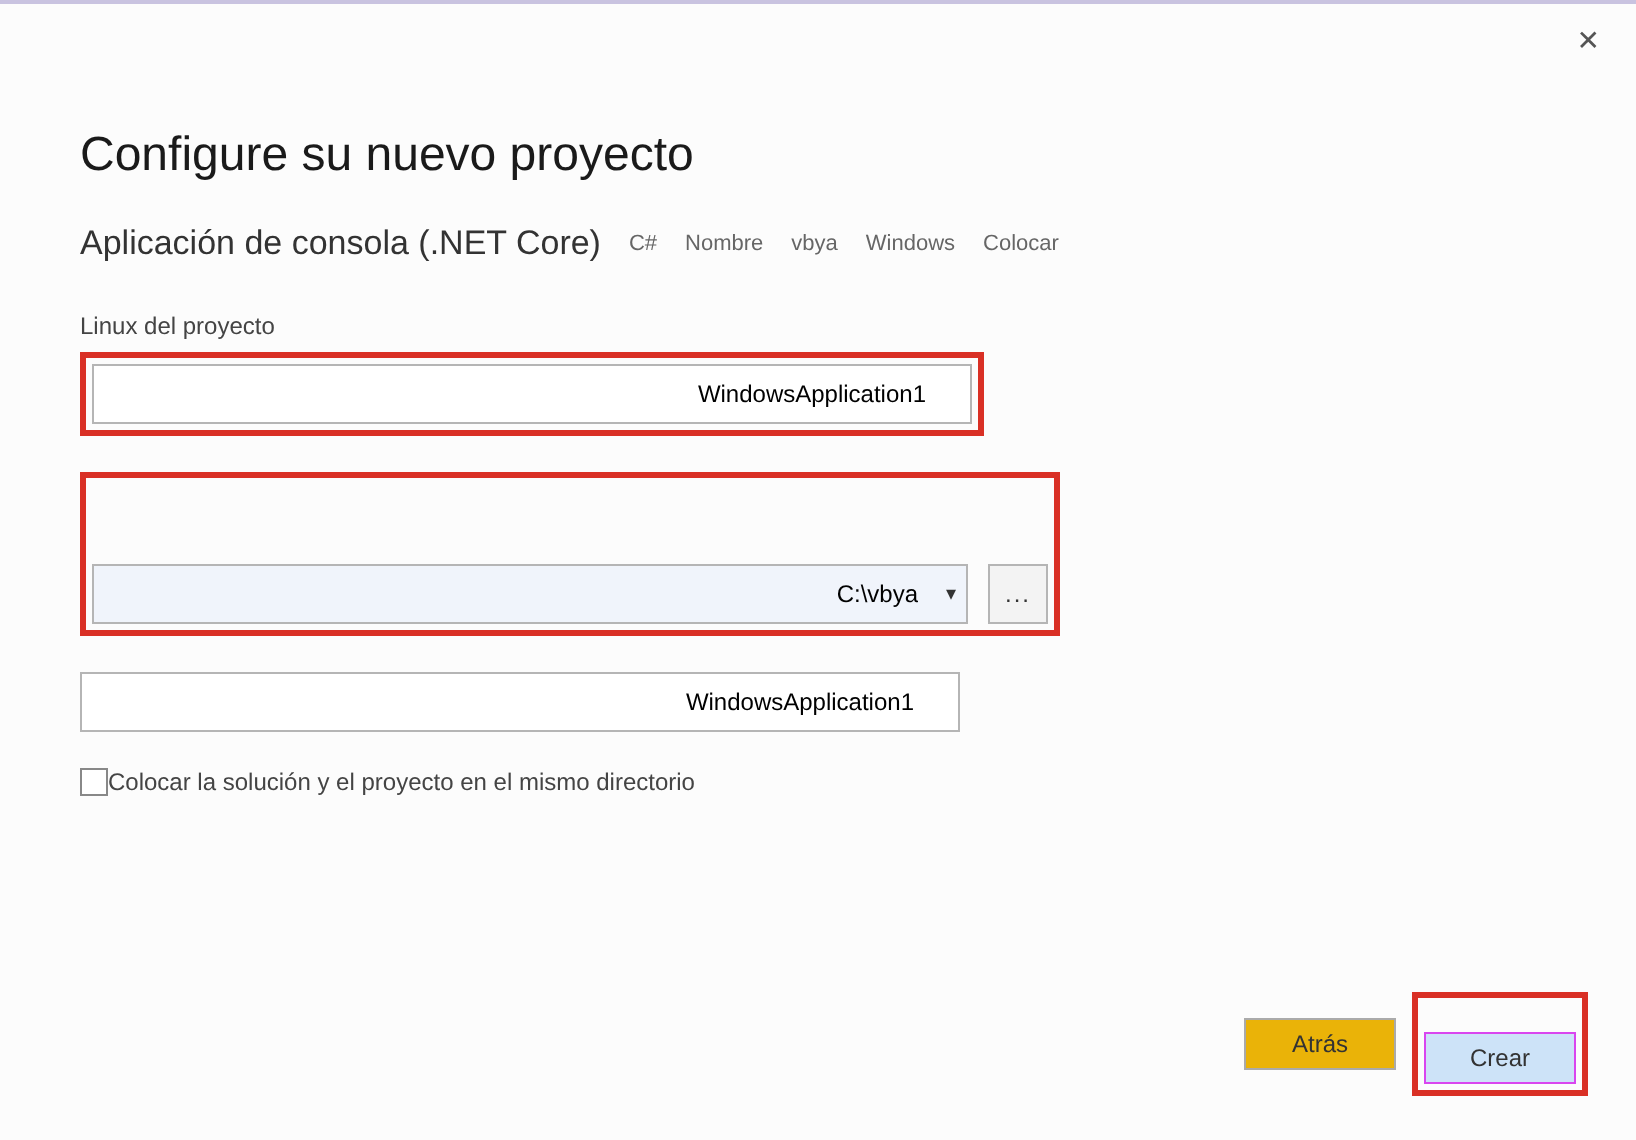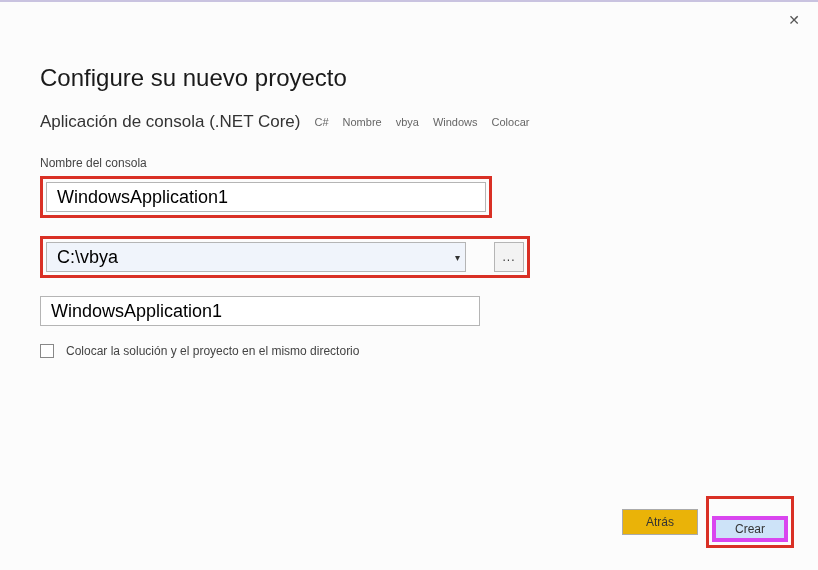--- a/index.html
+++ b/index.html
@@ -78,29 +78,31 @@
       display: inline-block;
       width: 452px;
     }
     .highlight-wrap.with-browse {
       width: 490px;
     }
     input[type="text"] {
       width: 440px;
       height: 30px;
       border: 1px solid #b5b5b5;
-      padding: 0 10px;
-      font-size: 18px;
+      padding: 0 22px;
+      font-size: 12px;
       background: #fff;
       outline: none;
+      text-align: right;
     }
     .location-row {
       display: flex;
       align-items: stretch;
-      gap: 28px;
+      gap: 10px;
+      margin-top: 40px;
     }
     .combo {
       flex: 1;
       position: relative;
     }
     .combo input {
       width: 100%;
       background: #f0f4fb;
       padding-right: 24px;
     }
@@ -119,21 +121,21 @@
       border: 1px solid #b5b5b5;
       background: #f3f3f3;
       font-size: 12px;
       cursor: pointer;
       color: #333;
       letter-spacing: 1px;
     }
     .checkbox-row {
       display: flex;
       align-items: center;
-      gap: 12px;
+      gap: 0;
       margin-top: 14px;
     }
     .checkbox {
       width: 14px;
       height: 14px;
       border: 1px solid #888;
       background: #fff;
       cursor: pointer;
     }
     .checkbox-label {
@@ -152,21 +154,21 @@
       width: 76px;
       height: 26px;
       border: 1px solid #aaa;
       background: #eab308;
       font-size: 12px;
       cursor: pointer;
       color: #333;
     }
     .btn-primary {
       background: #cde3f8;
-      border: 4px solid #d946ef;
+      border: 1px solid #d946ef;
       margin-top: 14px;
     }
     .footer-highlight {
       border: 3px solid #d93025;
       padding: 3px;
     }
   </style>
 </head>
 <body>
 
@@ -180,21 +182,21 @@
   <div class="subtitle-row">
     <span class="subtitle">Aplicación de consola (.NET Core)</span>
     <span class="tag">C#</span>
     <span class="tag">Nombre</span>
     <span class="tag">vbya</span>
     <span class="tag">Windows</span>
     <span class="tag">Colocar</span>
   </div>
 
   <div class="field-group">
-    <div class="field-label">Nombre del consola</div>
+    <div class="field-label">Linux del proyecto</div>
     <div class="highlight-wrap">
       <input type="text" value="WindowsApplication1" style="">
     </div>
   </div>
 
   <div class="field-group">
     <div class="highlight-wrap with-browse">
       <div class="location-row">
         <div class="combo">
           <input type="text" value="C:\vbya" style="">

